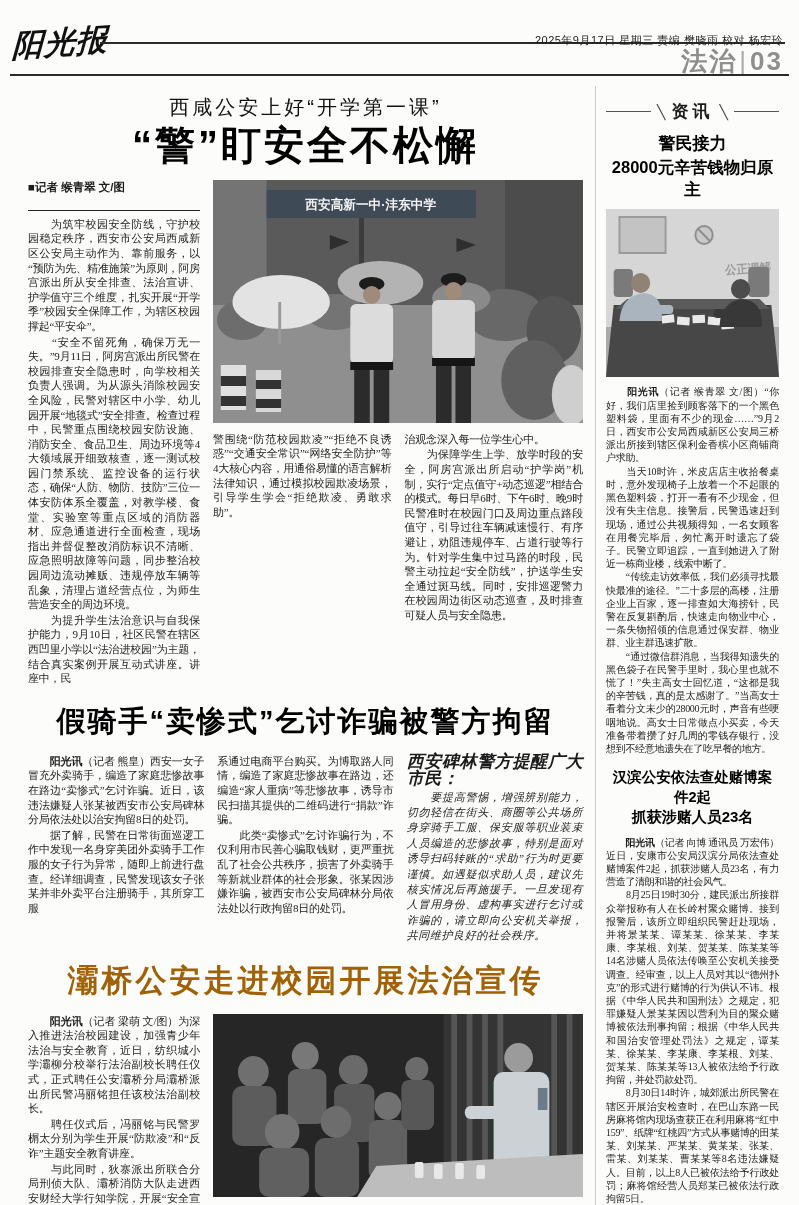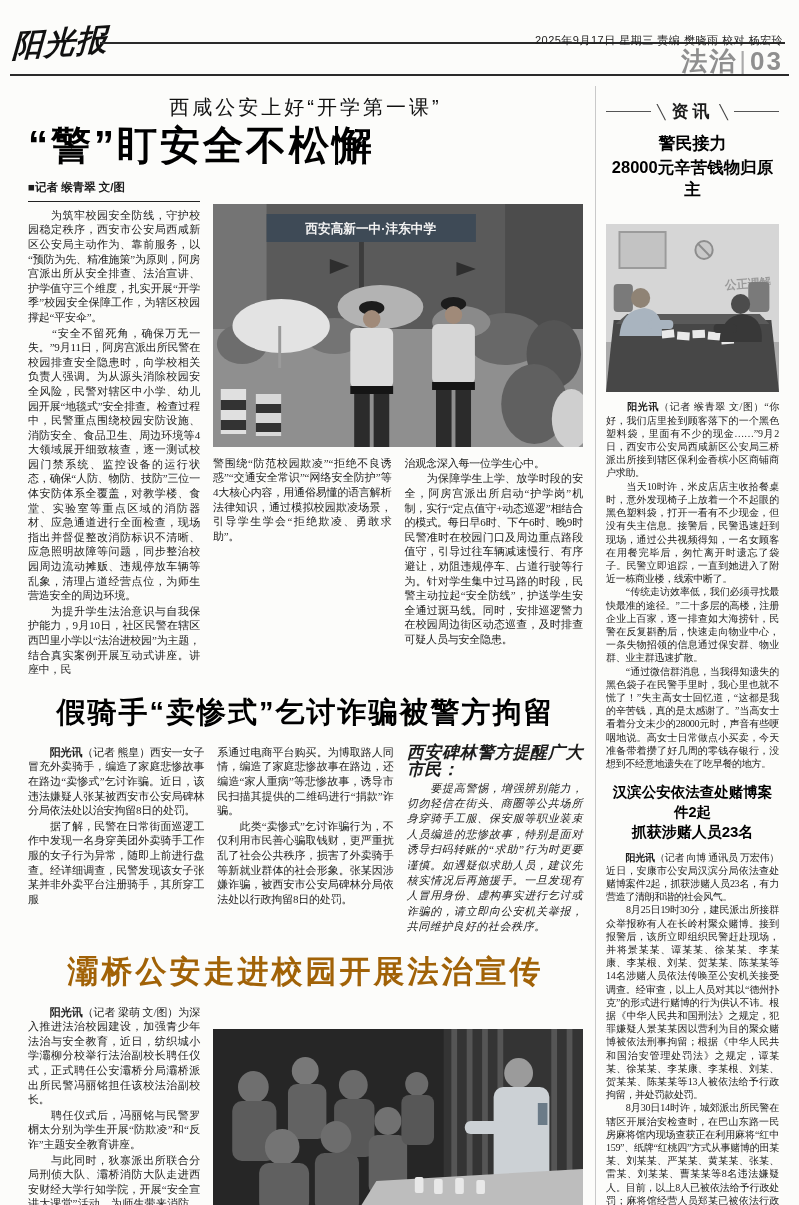--- a/index.html
+++ b/index.html
@@ -36,32 +36,32 @@
   
   .para { text-align:justify; font-size:11px; line-height:14.6px; letter-spacing:-0.2px; margin:0; }
   .para + .para { margin-top:1px; }
   .lead { font-weight:bold; font-family:"Liberation Sans",sans-serif; }
   
   .kicker {
     text-align:center; font-family:"Liberation Sans",sans-serif;
     font-size:20px; letter-spacing:3px; color:#111; margin-top:8px; font-weight:500;
   }
   .headline1 {
-    text-align:left; font-family:"Liberation Sans",sans-serif;
+    text-align:center; font-family:"Liberation Sans",sans-serif;
     font-size:40px; font-weight:900; letter-spacing:3px; line-height:1.12;
     color:#000; margin:2px 0 12px 0;
   }
   .byline {
     font-size:11.5px; font-weight:bold; font-family:"Liberation Sans",sans-serif;
-    border-bottom:1.5px solid #222; padding-bottom:6px; margin-bottom:6px;
+    border-bottom:1.5px solid #222; padding-bottom:15px; margin-bottom:6px;
   }
   .a-body { display:flex; gap:13px; }
   .a-col { width:172px; flex:none; }
   .a-right { flex:1; min-width:0; }
-  .photo { width:100%; display:block; background:#a3a3a3;margin-top:24px; }
+  .photo { width:100%; display:block; background:#a3a3a3; }
   .photo svg { width:100%; height:100%; display:block; }
   .ph1 { height:243px; margin-bottom:9px; }
   .ph3 { height:183px; margin-bottom:8px; }
   .twocols { display:flex; gap:13px; }
   .twocols .tcol { flex:1; min-width:0; }
   
   .art2 { margin-top:16px; }
   .headline2 {
     text-align:center; font-family:"Liberation Sans",sans-serif;
     font-size:29px; font-weight:900; letter-spacing:2px; color:#000; margin-bottom:12px;

